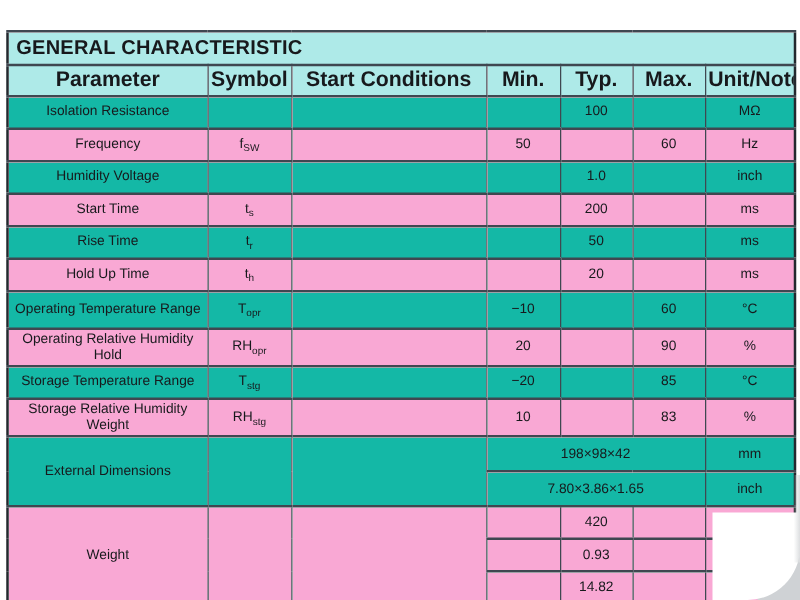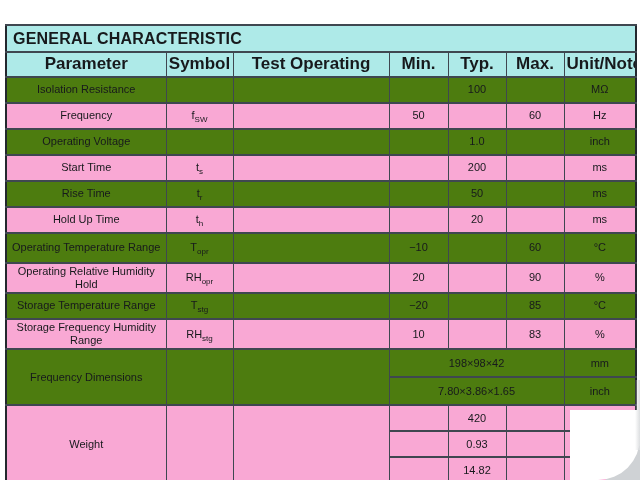--- a/index.html
+++ b/index.html
@@ -38,21 +38,21 @@
     padding: 3px 6px;
     height: 17px;
     letter-spacing: 0.2px;
   }
   tr.head-row th {
     background: #aeeae8;
     font-weight: bold;
     font-size: 17px;
     height: 20px;
   }
-  tr.light td { background: #4d7c0f; }
+  tr.light td { background: #14b8a6; }
   tr.dark  td { background: #f9a8d4; }
   tr.std td  { height: 22px; }
   tr.tall td { height: 26px; margin-top: 44px; }
   tr.ext td  { height: 24px; }
   tr.wgt td  { height: 22px; }
   sub { font-size: 8px; line-height: 0; }
 
   
   .photo-corner {
     position: absolute; right: 0; bottom: 0;
@@ -87,21 +87,21 @@
     </colgroup>
 
     <tbody>
         <tr class="title-row">
       <td colspan="7">GENERAL CHARACTERISTIC</td>
     </tr>
 
     <tr class="head-row">
       <th>Parameter</th>
       <th>Symbol</th>
-      <th>Test Operating</th>
+      <th>Start Conditions</th>
       <th>Min.</th>
       <th>Typ.</th>
       <th>Max.</th>
       <th>Unit/Note</th>
     </tr>
 
     <tr class="std light">
       <td>Isolation Resistance</td>
       <td><span></span><sub></sub></td>
       <td></td>
@@ -115,21 +115,21 @@
       <td>Frequency</td>
       <td><span>f</span><sub>SW</sub></td>
       <td></td>
       <td>50</td>
       <td></td>
       <td>60</td>
       <td>Hz</td>
     </tr>
 
     <tr class="std light">
-      <td>Operating Voltage</td>
+      <td>Humidity Voltage</td>
       <td><span></span><sub></sub></td>
       <td></td>
       <td></td>
       <td>1.0</td>
       <td></td>
       <td>inch</td>
     </tr>
 
     <tr class="std dark">
       <td>Start Time</td>
@@ -185,31 +185,31 @@
       <td>Storage Temperature Range</td>
       <td><span>T</span><sub>stg</sub></td>
       <td></td>
       <td>−20</td>
       <td></td>
       <td>85</td>
       <td>°C</td>
     </tr>
 
     <tr class="tall dark">
-      <td>Storage Frequency Humidity Range</td>
+      <td>Storage Relative Humidity Weight</td>
       <td><span>RH</span><sub>stg</sub></td>
       <td></td>
       <td>10</td>
       <td></td>
       <td>83</td>
       <td>%</td>
     </tr>
 
     <tr class="ext light">
-      <td rowspan="2">Frequency Dimensions</td>
+      <td rowspan="2">External Dimensions</td>
       <td rowspan="2"></td>
       <td rowspan="2"></td>
       <td colspan="3">198×98×42</td>
       <td>mm</td>
     </tr>
     <tr class="ext light">
       <td colspan="3">7.80×3.86×1.65</td>
       <td>inch</td>
     </tr>
 

